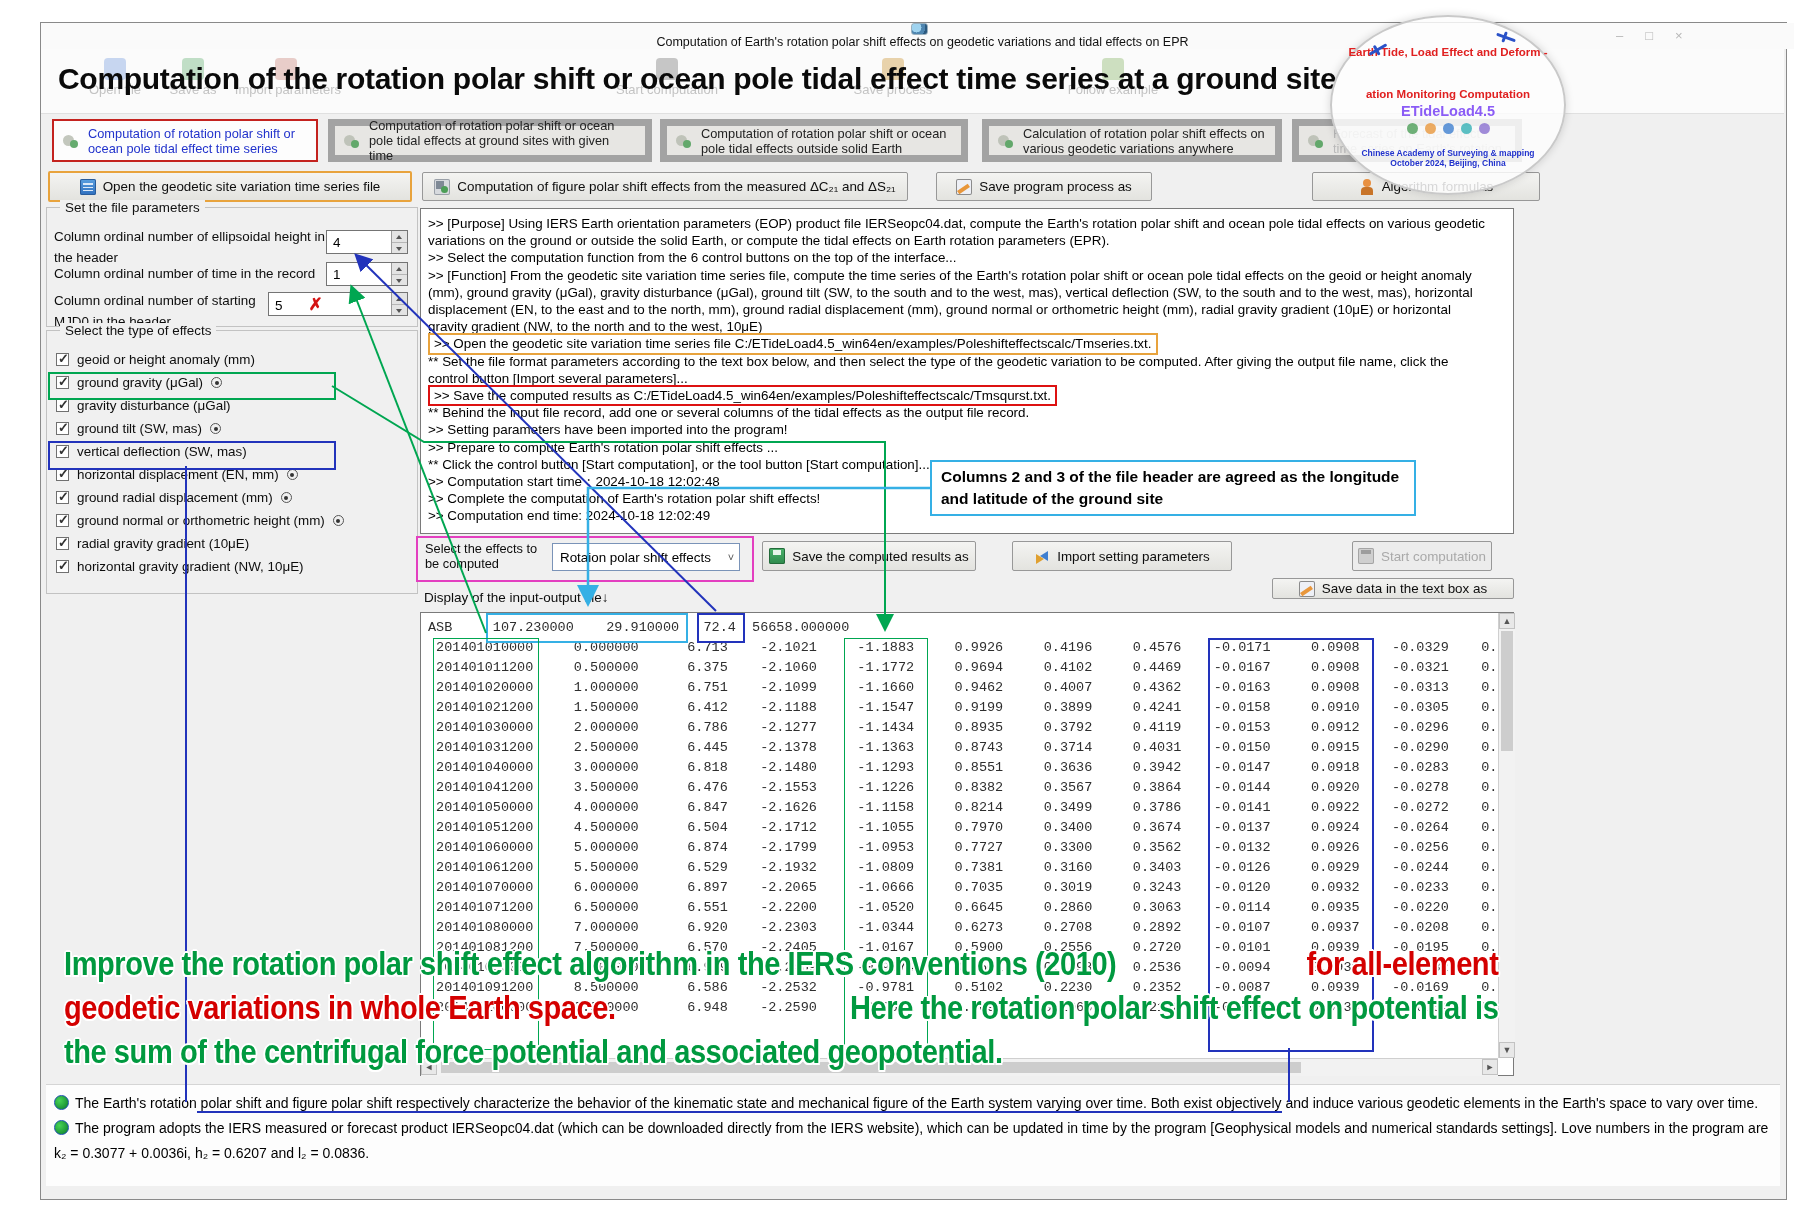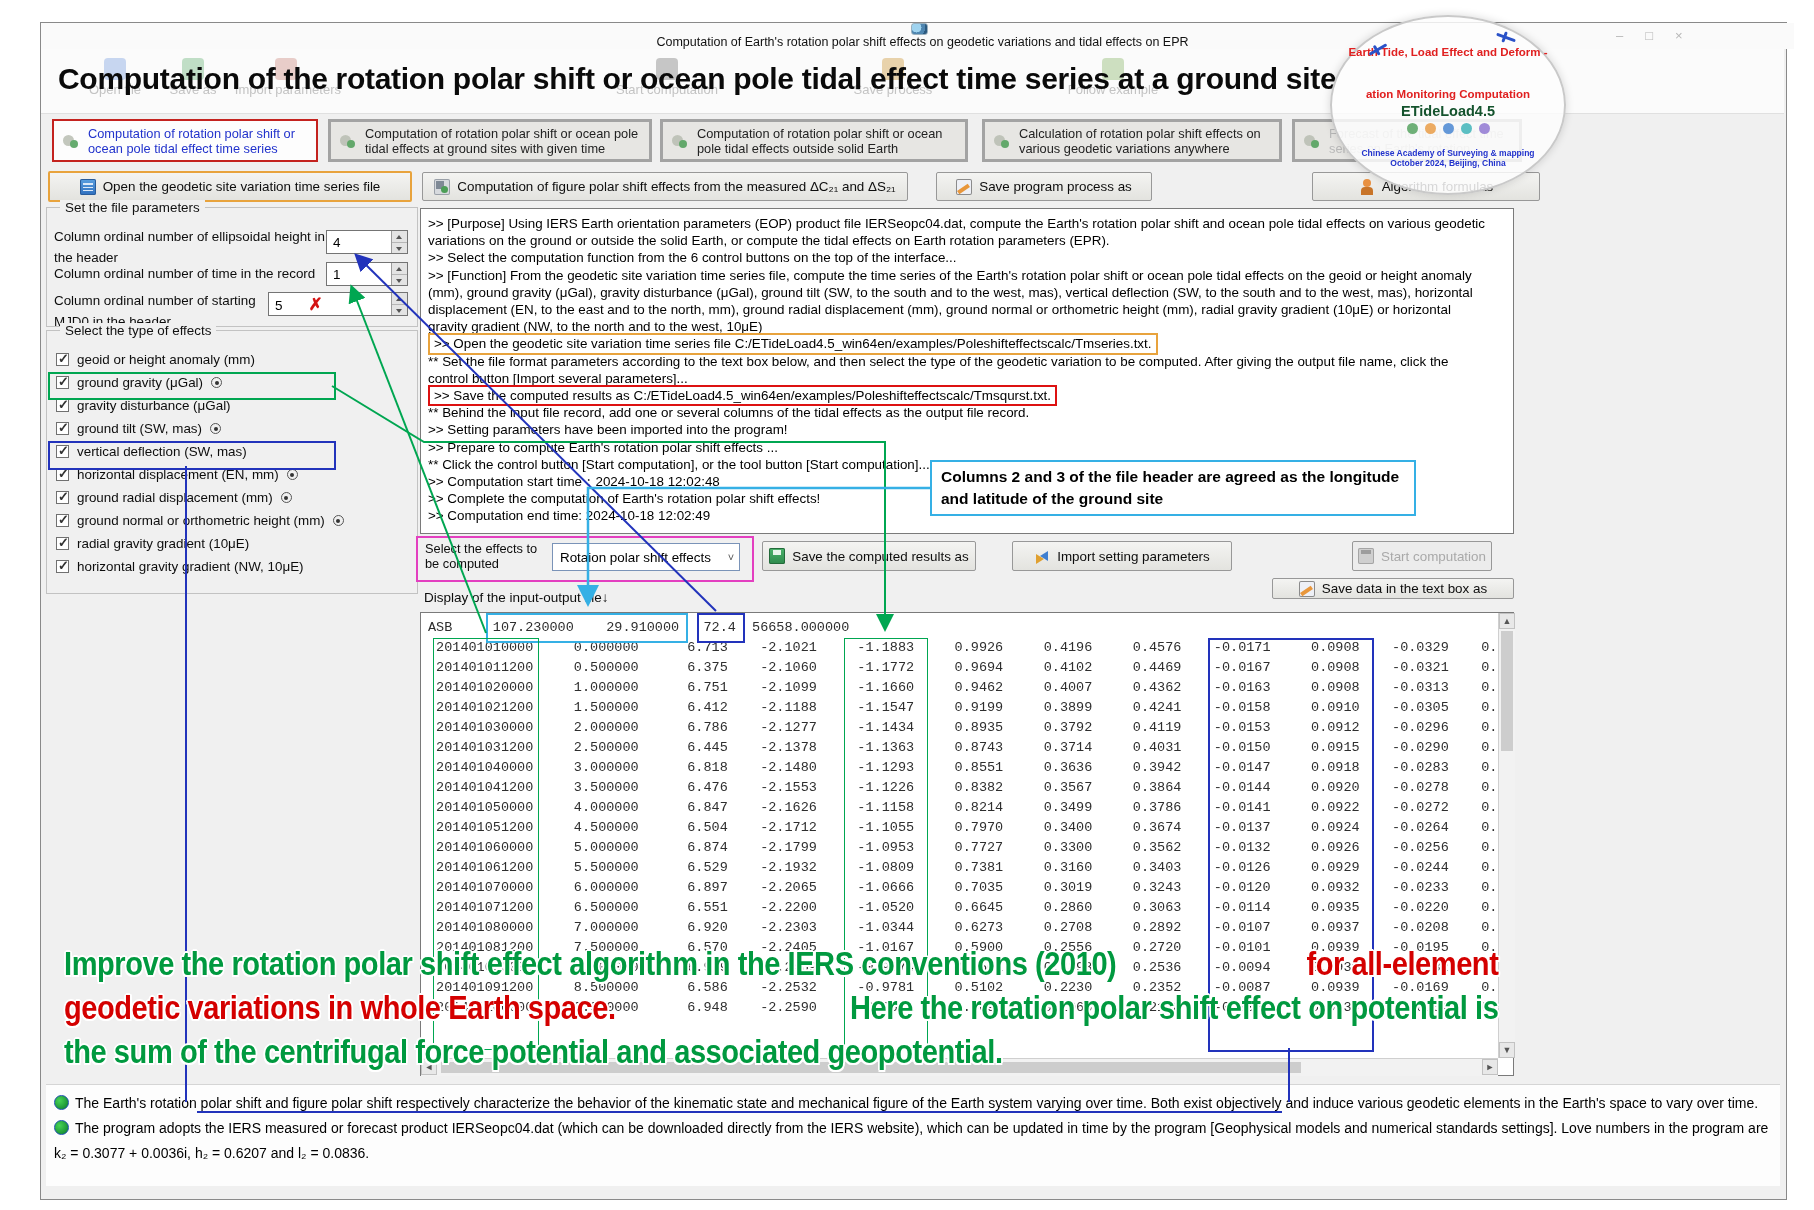--- a/index.html
+++ b/index.html
@@ -7,21 +7,21 @@
   .abs{position:absolute;flex-direction:column;}
   .win{left:40px;top:22px;width:1745px;height:1176px;background:#f0f0f0;border:1px solid #898989;}
   .titlebar{left:41px;top:23px;width:1743px;height:26px;background:#fafafa;display:flex;align-items:center;padding-left:10px;font-size:12.5px;color:#111;}
   .appico{width:15px;height:15px;margin-right:7px;border-radius:3px;background:radial-gradient(circle at 30% 35%,#9fd3ef 0 40%,#4f86b0 41% 70%,#2c5a80 71%);border:1px solid #9ab0be;}
   .winctl{position:absolute;top:28px;display:flex;gap:22px;color:#b7b7b7;font-size:13px;}
   .headband{left:41px;top:49px;width:1743px;height:64px;background:#fbfbfb;border-bottom:1px solid #e0e0e0;}
   .bigtitle{left:58px;top:62px;width:1260px;font-size:30px;font-weight:bold;color:#0a0a0a;letter-spacing:-0.3px;white-space:nowrap;z-index:5;}
   .tbitem{position:absolute;top:58px;width:110px;text-align:center;z-index:3;}
   .tbico{width:22px;height:22px;margin:0 auto 2px auto;border-radius:4px;opacity:.55;}
   .tblabel{font-size:13px;color:#c3c3c3;white-space:nowrap;}
-  .tab{position:absolute;top:119px;height:43px;box-sizing:border-box;background:#e7e6e3;border:3px solid #a3a3a3;display:flex;align-items:center;gap:7px;padding:0 9px;font-size:12.8px;line-height:15px;color:#222;text-align:left;cursor:default;}
+  .tab{position:absolute;top:119px;height:43px;box-sizing:border-box;background:#e7e6e3;border:7px solid #a3a3a3;display:flex;align-items:center;gap:7px;padding:0 9px;font-size:12.8px;line-height:15px;color:#222;text-align:left;cursor:default;}
   .tab.sel{background:#fdfdfd;border:2px solid #c4231f;color:#2233cc;z-index:2;}
   .tabico{flex:0 0 18px;height:16px;position:relative;opacity:.85;}
   .tabico::before{content:'';position:absolute;left:0;top:2px;width:11px;height:11px;border-radius:50%;background:#b9beb2;}
   .tabico::after{content:'';position:absolute;left:7px;top:7px;width:8px;height:8px;border-radius:50%;background:#4c9e57;}
   .btn{position:absolute;box-sizing:border-box;display:flex;align-items:center;justify-content:center;gap:7px;background:linear-gradient(#f4f4f2,#e3e3df);border:1px solid #989898;border-radius:2px;font-size:13.4px;color:#0d0d0d;white-space:nowrap;cursor:default;}
   .btn.orange{border:2px solid #e8a33d;}
   .btn.disabled{color:#a9a9a9;background:#eceat #ececec;background:#ececec;}
   .ico{flex:0 0 16px;width:16px;height:16px;position:relative;border-radius:2px;}
   .ico-doc{background:linear-gradient(#5aa0e0,#2f6fbe);box-shadow:inset 0 0 0 1px #2a5c9a;}
   .ico-doc::after{content:'';position:absolute;left:3px;top:4px;right:3px;height:8px;background:repeating-linear-gradient(#dce9f8 0 1.5px,transparent 1.5px 3.5px);}
@@ -77,21 +77,21 @@
   .ovline{position:absolute;left:64px;width:1630px;font-weight:bold;font-size:33px;letter-spacing:-0.5px;white-space:nowrap;transform:scaleX(0.88);transform-origin:0 50%;z-index:55;
     text-shadow:-2px 0 0 #fff,2px 0 0 #fff,0 -2px 0 #fff,0 2px 0 #fff,-1.5px -1.5px 0 #fff,1.5px -1.5px 0 #fff,-1.5px 1.5px 0 #fff,1.5px 1.5px 0 #fff;}
   .ovline.just{display:flex;justify-content:space-between;}
   .ovg{color:#00993f;} .ovr{color:#d40000;}
   .notes{left:46px;top:1084px;width:1734px;height:102px;background:#fdfdfd;border-top:1px solid #d5d5d5;padding:6px 8px 0 8px;box-sizing:border-box;font-size:14px;line-height:25px;color:#000;z-index:9;}
   .bullet{display:inline-block;width:13px;height:13px;border-radius:50%;background:radial-gradient(circle at 35% 35%,#47d455,#0a7a2a);border:1.5px solid #1b4fae;vertical-align:-2px;margin-right:6px;}
   .uline{border-bottom:2px solid #2233bb;}
   svg.anno{position:absolute;left:0;top:0;width:1814px;height:1210px;pointer-events:none;z-index:45;}
   .logo{left:1330px;top:15px;width:232px;height:176px;border-radius:50%;background:rgba(253,253,253,0.84);border:2px solid #c9c9c9;box-shadow:0 0 8px rgba(0,0,0,0.15);z-index:20;text-align:center;}
   .logo .l1{margin-top:28px;font-size:11.5px;font-weight:bold;color:#e02020;line-height:14px;}
-  .logo .l3{margin-top:2px;font-size:14.5px;font-weight:bold;color:#14532d;}
+  .logo .l3{margin-top:2px;font-size:14.5px;font-weight:bold;color:#8b5cf6;}
   .logo .dots{margin-top:4px;display:flex;justify-content:center;gap:7px;}
   .logo .dots span{width:11px;height:11px;border-radius:50%;display:inline-block;opacity:.8;}
   .logo .l4{margin-top:14px;font-size:8.5px;font-weight:bold;color:#2233cc;}
   .logo .l5{font-size:8.5px;font-weight:bold;color:#2233cc;}
   .sat{position:absolute;width:20px;height:3px;background:#2a52c8;border-radius:2px;z-index:21;}
   .sat::after{content:'';position:absolute;left:7px;top:-4px;width:3px;height:11px;background:#2a52c8;border-radius:2px;}
 </style>
 </head>
 <body>
 

